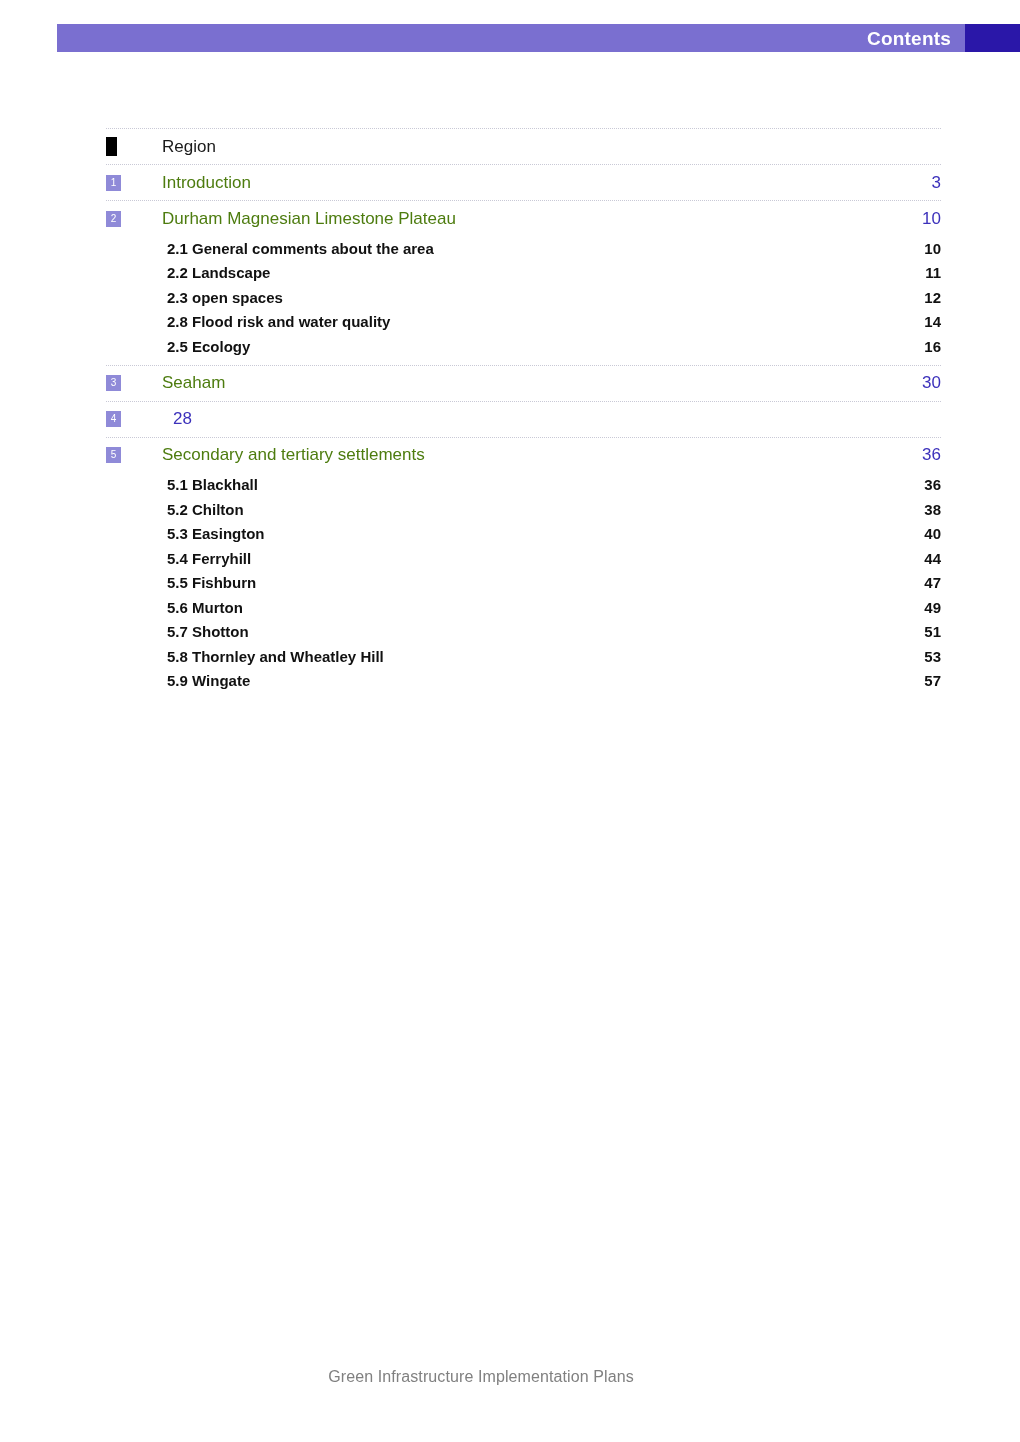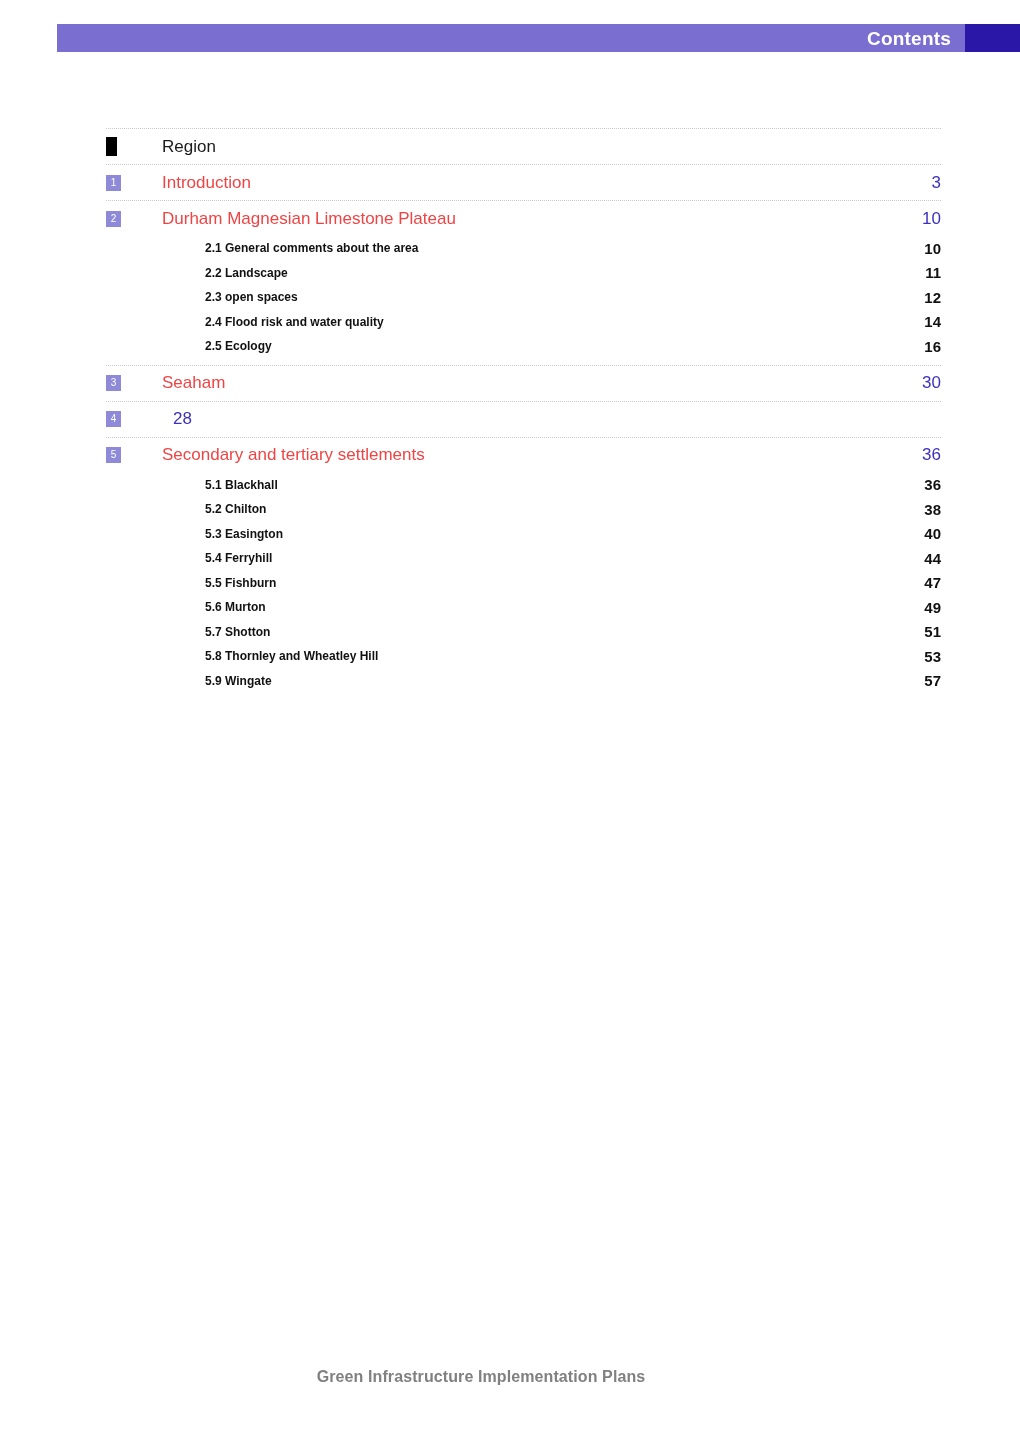--- a/index.html
+++ b/index.html
@@ -83,21 +83,21 @@
     display: block;
   }
   .marker-box.square-solid {
     width: 11px;
     height: 19px;
     background: #000000;
   }
   .toc-row .title {
     flex: 1 1 auto;
     font-size: 17px;
-    color: #ef4444;
+    color: #4d7c0f;
     white-space: nowrap;
   }
   .toc-row.plain .title {
     color: #1a1a1a;
   }
   .toc-row .pageno {
     flex: 0 0 auto;
     font-size: 17px;
     color: #3c31bb;
     text-align: right;
@@ -105,22 +105,22 @@
   }
 
   
   .sub-row {
     display: flex;
     align-items: center;
     height: 24.5px;
   }
   .sub-row .sub-title {
     flex: 1 1 auto;
-    margin-left: 99px;
-    font-size: 12px;
+    margin-left: 61px;
+    font-size: 15px;
     font-weight: bold;
     color: #111111;
     white-space: nowrap;
   }
   .sub-row .sub-pageno {
     flex: 0 0 auto;
     font-size: 15px;
     font-weight: bold;
     color: #111111;
     text-align: right;
@@ -135,21 +135,21 @@
     position: absolute;
     left: 0;
     right: 0;
     top: 1368px;
     text-align: center;
     padding-right: 58px;
   }
   .footer-text {
     display: inline-block;
     font-size: 16px;
-    font-weight: bold;
+    font-weight: normal;
     color: #808080;
     letter-spacing: 0.1px;
   }
 </style>
 </head>
 <body>
 
 <div class="header-band">
   <div class="band-main">
     <span class="band-title">Contents</span>
@@ -190,21 +190,21 @@
         </div>
         <div class="sub-row">
           <div class="sub-title">2.2 Landscape</div>
           <div class="sub-pageno">11</div>
         </div>
         <div class="sub-row">
           <div class="sub-title">2.3 open spaces</div>
           <div class="sub-pageno">12</div>
         </div>
         <div class="sub-row">
-          <div class="sub-title">2.4 Flood risk and water quality</div>
+          <div class="sub-title">2.8 Flood risk and water quality</div>
           <div class="sub-pageno">14</div>
         </div>
         <div class="sub-row">
           <div class="sub-title">2.5 Ecology</div>
           <div class="sub-pageno">16</div>
         </div>
       </div>
       <div class="rule"></div>
       <div class="toc-row">
         <div class="marker">

